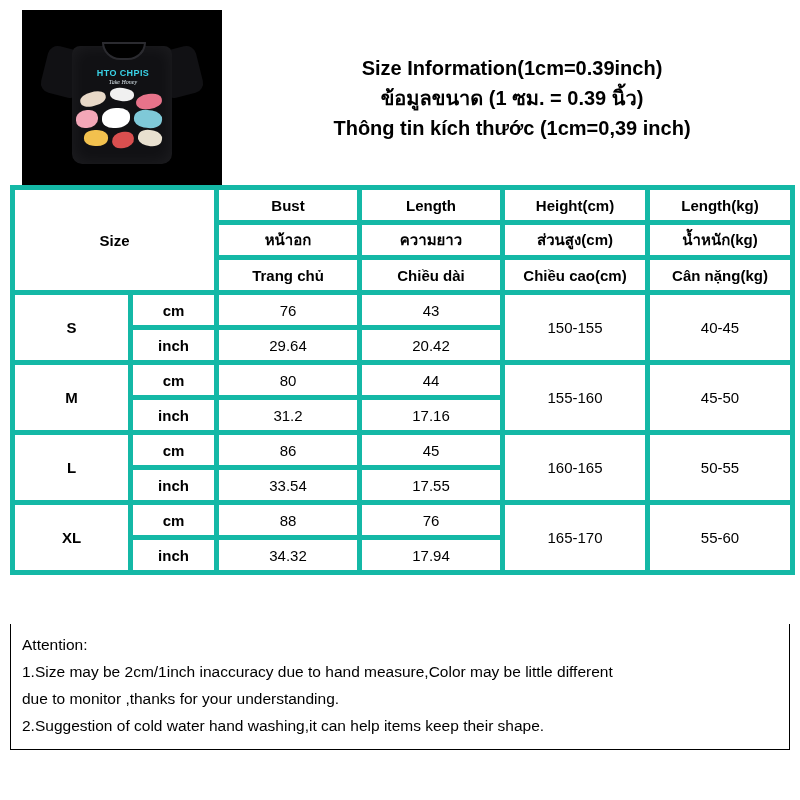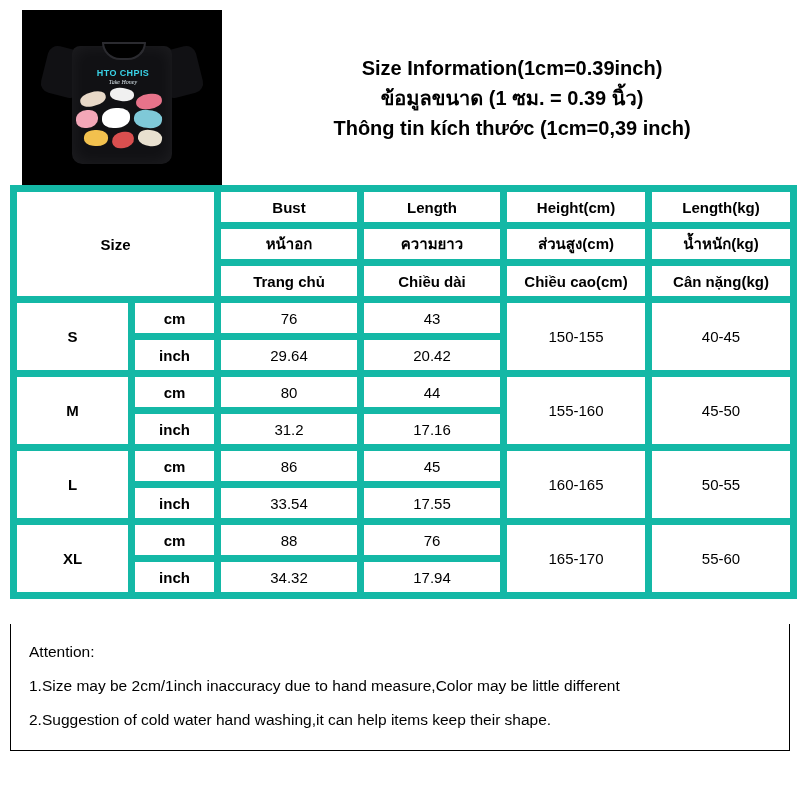--- a/index.html
+++ b/index.html
@@ -145,21 +145,21 @@
   
   table.size-table {
     position: absolute;
     left: 10px;
     top: 185px;
     width: 780px;
     border-collapse: collapse;
     table-layout: fixed;
   }
   table.size-table td {
-    border: 7px solid #14b8a6;
+    border: 5px solid #14b8a6;
     text-align: center;
     vertical-align: middle;
     font-size: 15px;
     color: #000;
     background: #ffffff;
     padding: 0;
     height: 30px;
   }
   td.hdr {
     font-weight: bold;
@@ -200,21 +200,21 @@
     width: 780px;
     box-sizing: border-box;
     border: 1px solid #000;
     border-top: none;
     padding: 5px 6px 7px 6px;
     font-size: 15.5px;
     line-height: 22px;
     color: #000;
     background: #fff;
   }
-  .attention p { margin: 12px; }
+  .attention p { margin: 5px; }
 </style>
 </head>
 <body>
 
 <div class="page">
 
   <div class="header">
 
     <div class="product-photo">
       <div class="tshirt">
@@ -331,16 +331,17 @@
         <td class="unit">inch</td>
         <td>34.32</td>
         <td>17.94</td>
       </tr>
     </tbody>
   </table>
 
   <div class="attention">
     <p>Attention:</p>
     <p>1.Size may be 2cm/1inch inaccuracy due to hand measure,Color may be little different</p>
+    <p>due to monitor ,thanks for your understanding.</p>
     <p>2.Suggestion of cold water hand washing,it can help items keep their shape.</p>
   </div>
 
 </div>
 
 </body></html>

